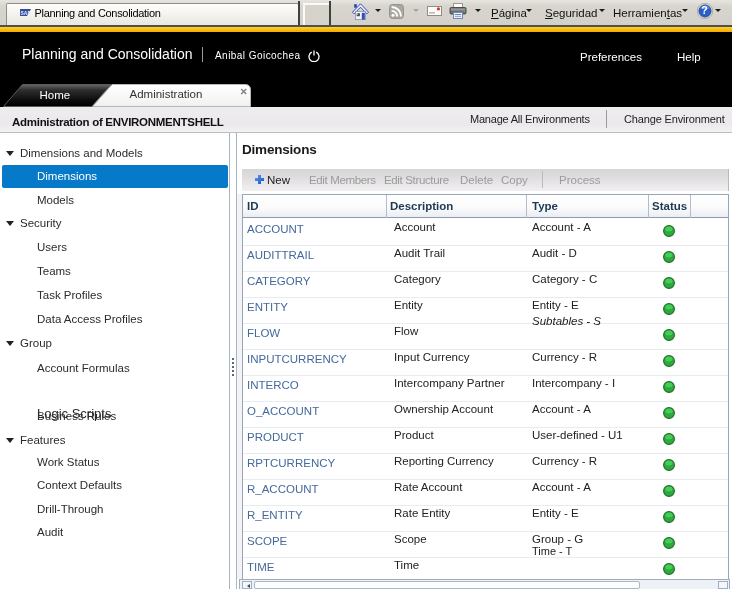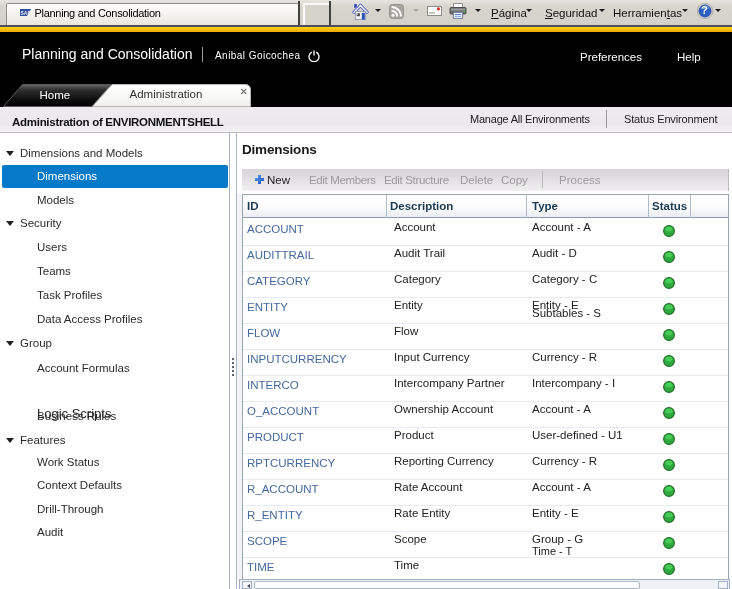--- a/index.html
+++ b/index.html
@@ -102,21 +102,21 @@
   <path d="M112,0.5 L245,0.5 Q250.5,0.5 250.5,6 L250.5,22.5 L92.5,22.5 Z" fill="url(#gAdmin)" stroke="#b8b8b8" stroke-width="1"></path>
   <path d="M241.2,5 L246.2,10 M246.2,5 L241.2,10" stroke="#7d7d7d" stroke-width="1.3"></path>
 </svg>
 <div class="abs" style="left:39.5px;top:89px;font-size:11.5px;color:#fff;">Home</div>
 <div class="abs" style="left:129.5px;top:88.3px;font-size:11.5px;color:#333;">Administration</div>
 
 <div class="abs" style="left:0;top:107px;width:732px;height:26px;background:linear-gradient(#efecef 0%,#ebe9ec 70%,#f4f2f4 100%);border-bottom:1px solid #bfbcbf;"></div>
 <div class="abs" style="left:12px;top:116px;font-size:11.5px;font-weight:bold;letter-spacing:-0.28px;color:#111;">Administration of ENVIRONMENTSHELL</div>
 <div class="abs" style="left:470px;top:112.5px;font-size:11px;letter-spacing:-0.22px;color:#222;">Manage All Environments</div>
 <div class="abs" style="left:606px;top:110px;width:1px;height:18px;background:#999;"></div>
-<div class="abs" style="left:624px;top:112.5px;font-size:11px;letter-spacing:-0.15px;color:#222;">Status Environment</div>
+<div class="abs" style="left:624px;top:112.5px;font-size:11px;letter-spacing:-0.15px;color:#222;">Change Environment</div>
 
 <div class="abs" style="left:0;top:133px;width:732px;height:456px;background:#fff;"></div>
 <div class="abs" style="left:228.6px;top:133px;width:1.2px;height:456px;background:#a4b5c6;"></div>
 <div class="abs" style="left:236px;top:133px;width:1.2px;height:456px;background:#a4b5c6;"></div>
 
 <div class="abs" style="left:231.6px;top:358px;width:2px;height:2px;background:#5c6670;"></div>
 <div class="abs" style="left:231.6px;top:362px;width:2px;height:2px;background:#5c6670;"></div>
 <div class="abs" style="left:231.6px;top:366px;width:2px;height:2px;background:#5c6670;"></div>
 <div class="abs" style="left:231.6px;top:370px;width:2px;height:2px;background:#5c6670;"></div>
 <div class="abs" style="left:231.6px;top:374px;width:2px;height:2px;background:#5c6670;"></div>
@@ -206,21 +206,21 @@
     <div class="abs" style="left:247px;top:301px;font-size:11.5px;color:#44699d;">ENTITY</div>
     <div class="abs" style="left:394px;top:299px;font-size:11.5px;color:#222;">Entity</div>
     <div class="abs" style="left:532px;top:299px;font-size:11.5px;color:#222;">Entity - E</div>
     <svg class="abs" style="left:662.7px;top:303.4px;" width="12" height="12" viewBox="0 0 12 12">
     <circle cx="6" cy="6" r="5.4" fill="#2fa83f" stroke="#1d6e24" stroke-width="1.1"></circle>
     <ellipse cx="5.9" cy="3.9" rx="3.6" ry="2.5" fill="#46cf59" opacity="0.95"></ellipse>
   </svg>
     <div class="abs" style="left:243.3px;top:322.7px;width:485px;height:1px;background:#e7ecf2;"></div>
     <div class="abs" style="left:247px;top:327px;font-size:11.5px;color:#44699d;">FLOW</div>
     <div class="abs" style="left:394px;top:325px;font-size:11.5px;color:#222;">Flow</div>
-    <div class="abs" style="left:532px;top:307px;font-size:11.5px;color:#222;">Subtables - S</div>
+    <div class="abs" style="left:532px;top:315px;font-size:11.5px;color:#222;font-style:italic;">Subtables - S</div>
     <svg class="abs" style="left:662.7px;top:329.4px;" width="12" height="12" viewBox="0 0 12 12">
     <circle cx="6" cy="6" r="5.4" fill="#2fa83f" stroke="#1d6e24" stroke-width="1.1"></circle>
     <ellipse cx="5.9" cy="3.9" rx="3.6" ry="2.5" fill="#46cf59" opacity="0.95"></ellipse>
   </svg>
     <div class="abs" style="left:243.3px;top:348.7px;width:485px;height:1px;background:#e7ecf2;"></div>
     <div class="abs" style="left:247px;top:353px;font-size:11.5px;color:#44699d;">INPUTCURRENCY</div>
     <div class="abs" style="left:394px;top:351px;font-size:11.5px;color:#222;">Input Currency</div>
     <div class="abs" style="left:532px;top:351px;font-size:11.5px;color:#222;">Currency - R</div>
     <svg class="abs" style="left:662.7px;top:355.4px;" width="12" height="12" viewBox="0 0 12 12">
     <circle cx="6" cy="6" r="5.4" fill="#2fa83f" stroke="#1d6e24" stroke-width="1.1"></circle>

